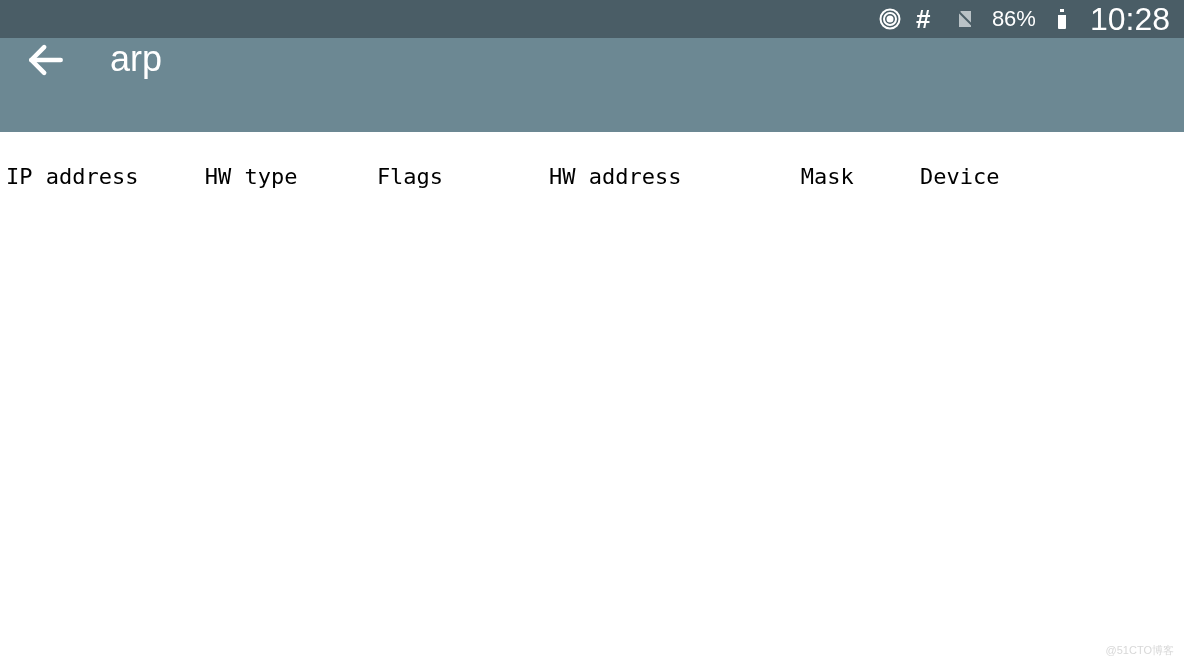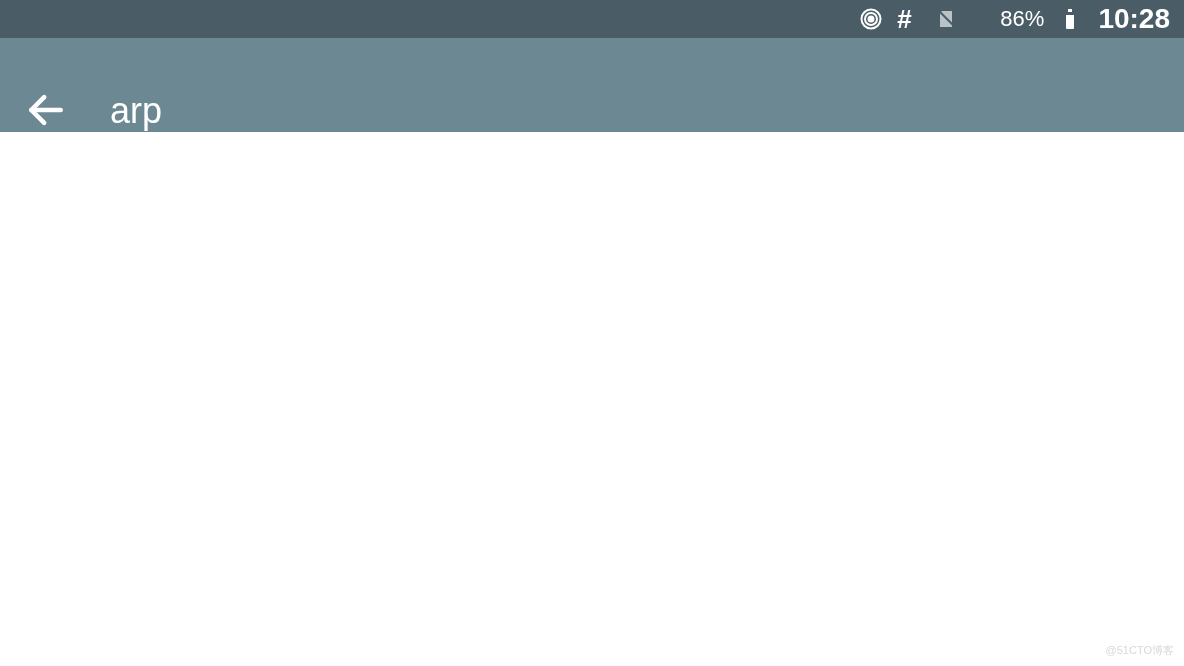--- a/index.html
+++ b/index.html
@@ -21,28 +21,28 @@
       padding: 0 14px;
       font-size: 20px;
       gap: 14px;
     }
     .status-bar .icon { display: inline-flex; align-items: center; }
     .status-bar .hotspot-icon svg,
     .status-bar .hash-icon,
     .status-bar .sim-icon svg,
     .status-bar .battery-icon svg { width: 24px; height: 24px; }
     .status-bar .hash-icon { font-size: 26px; font-weight: bold; }
-    .status-bar .battery-text { font-size: 22px; margin-left: 27px; }
-    .status-bar .clock { font-size: 28px; margin-left: 2px; font-weight: bold; }
+    .status-bar .battery-text { font-size: 22px; }
+    .status-bar .clock { font-size: 32px; margin-left: 2px; }
     .app-bar {
       height: 94px;
       background: #6c8893;
       color: #ffffff;
       display: flex;
-      align-items: flex-end;
+      align-items: flex-start;
       padding: 0 24px;
       gap: 42px;
     }
     .back-arrow { display: inline-flex; cursor: pointer; }
     .back-arrow svg { width: 44px; height: 44px; }
     .app-title { font-size: 36px; font-weight: 400; }
     .content {
       padding: 6px 6px 0 6px;
       font-family: "DejaVu Sans Mono", "Menlo", "Consolas", monospace;
       font-size: 22px;
@@ -93,15 +93,16 @@
   <span class="back-arrow">
     <svg viewBox="0 0 24 24" fill="none" stroke="#ffffff" stroke-width="2.5" stroke-linecap="round" stroke-linejoin="round">
       <line x1="20" y1="12" x2="4" y2="12"></line>
       <polyline points="11 5 4 12 11 19"></polyline>
     </svg>
   </span>
   <span class="app-title">arp</span>
 </div>
 
 <div class="content">
+<span class="arp-row"><span>IP address     </span><span>HW type      </span><span>Flags        </span><span>HW address         </span><span>Mask     </span><span>Device</span></span>
 </div>
 
 <div class="watermark">@51CTO博客</div>
 
 </body></html>

